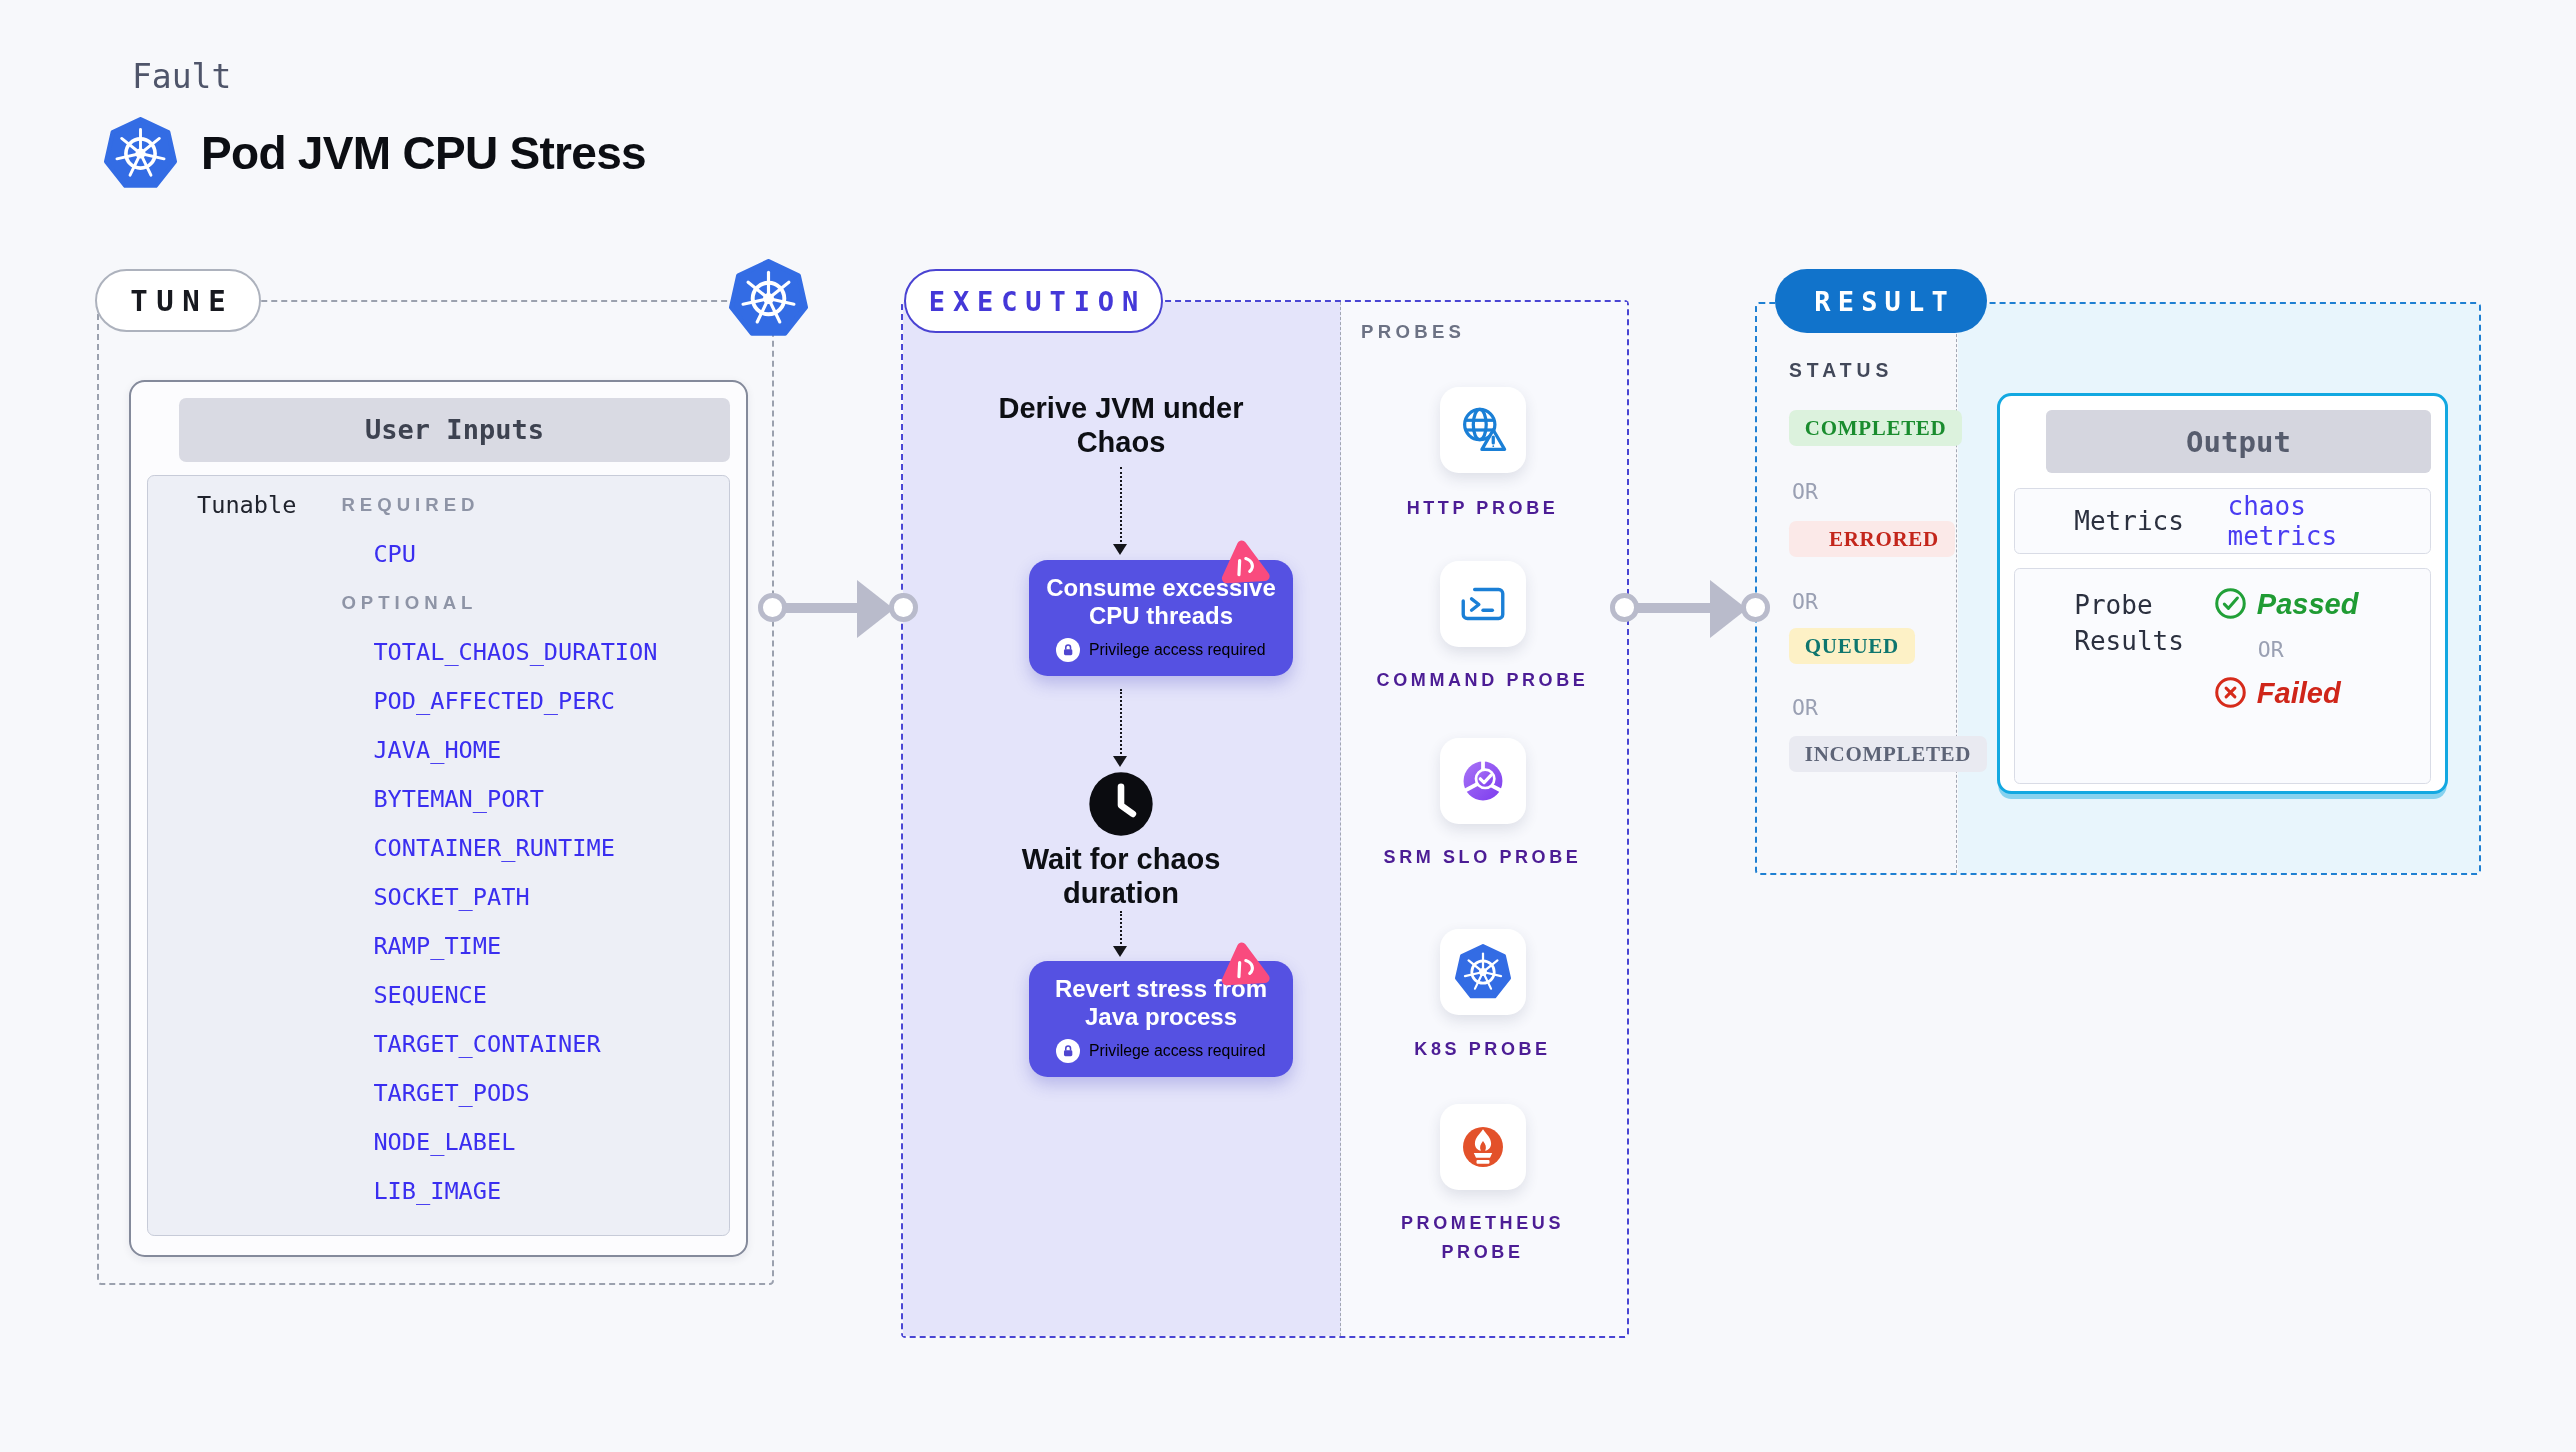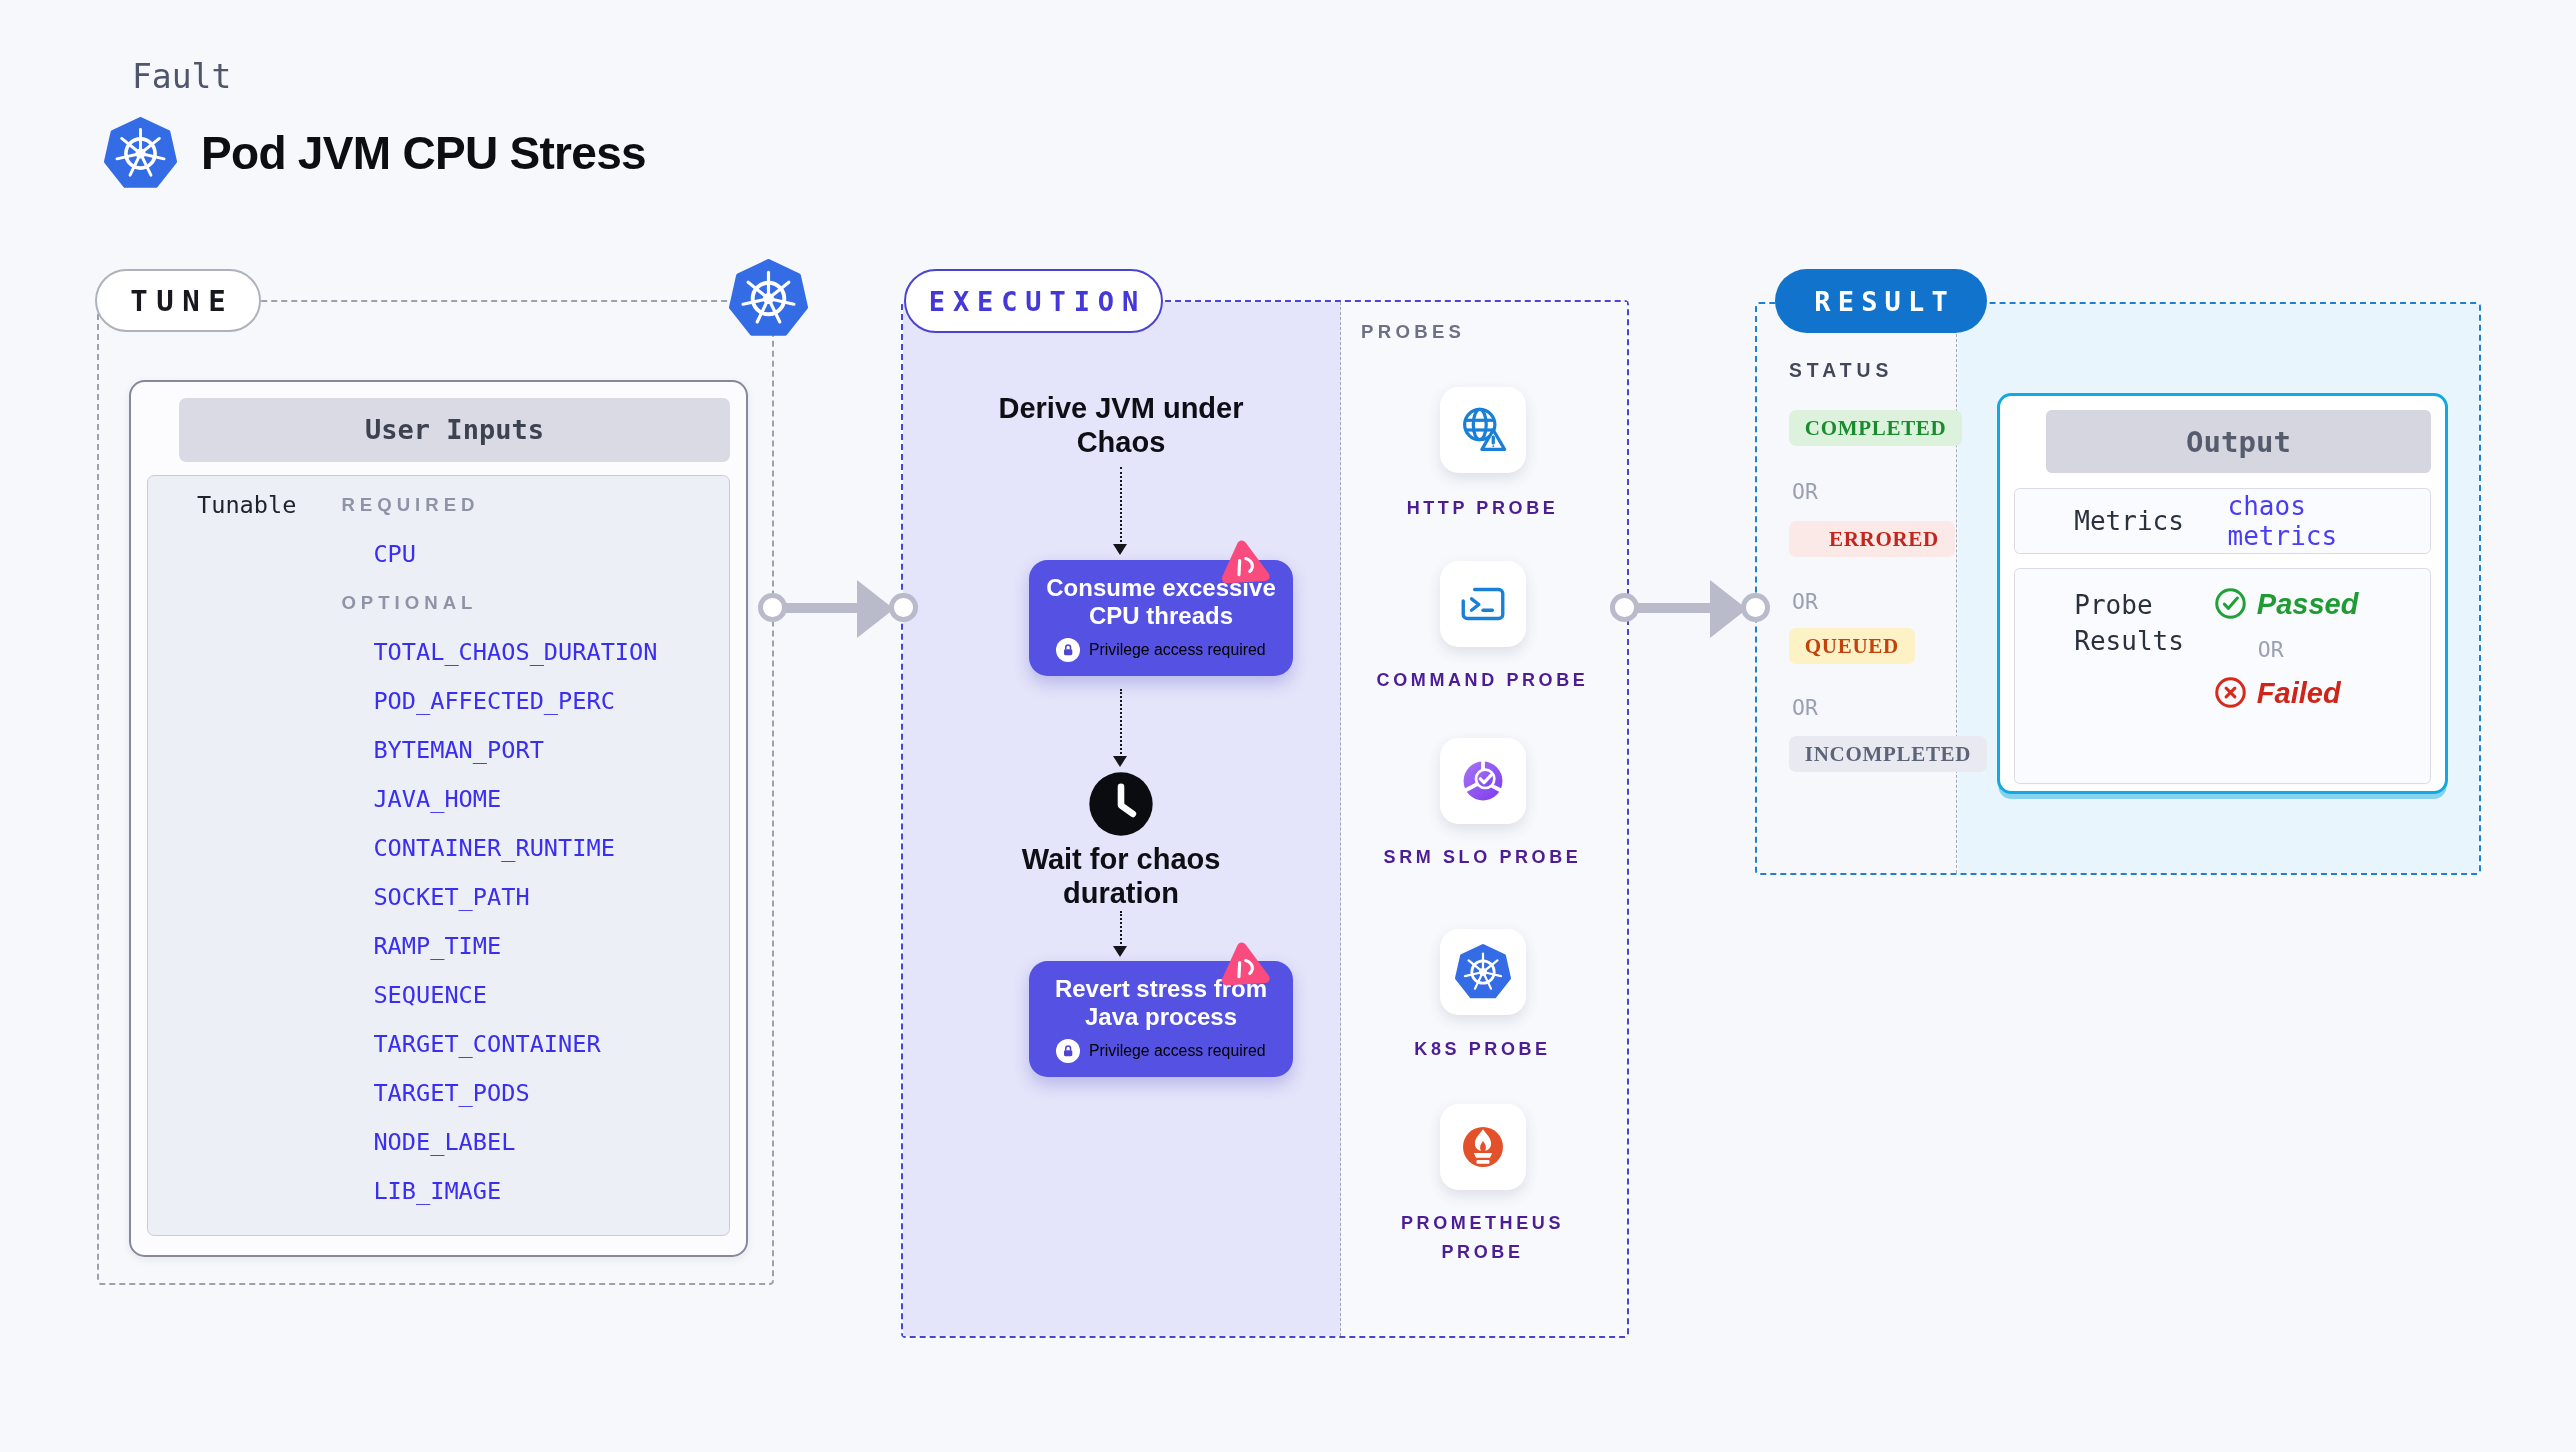--- a/index.html
+++ b/index.html
@@ -70,21 +70,21 @@
                   box-shadow:0 5.7px 14.3px rgba(40,50,80,.12);}
   .probe-caption{left:1375px;width:215px;text-align:center;font-size:18px;font-weight:bold;
                  letter-spacing:3.6px;color:#4c1d95;line-height:29px;z-index:2;}
 
   
   .status-heading{left:1789px;top:360px;font-size:19.3px;font-weight:bold;letter-spacing:5px;color:#424859;z-index:2;}
   .badge{left:1789px;height:36px;display:inline-flex;align-items:center;padding:0 15.8px;border-radius:7.2px;
          font-size:21px;font-weight:bold;letter-spacing:0.7px;z-index:2;font-family:Liberation Serif, serif;}
   .b-completed{background:#dcf2dd;color:#1a8c2e;}
   .b-errored{background:#fbe9e8;color:#c3261b;}
-  .b-queued{background:#fdf1c6;color:#c2410c;}
+  .b-queued{background:#fdf1c6;color:#0f766e;}
   .b-incompleted{background:#e9eaf1;color:#5d6477;}
   .or-status{left:1792px;font-family:"DejaVu Sans Mono",monospace;font-size:21.5px;color:#9aa0b3;z-index:2;}
 
   .output-card{left:1997px;top:393px;width:451px;height:401px;background:#ffffff;border:3.6px solid #12a8e1;
                border-radius:14.3px;box-sizing:border-box;padding:14.3px;z-index:2;
                box-shadow:0 6.4px 0 -1.4px rgba(18,168,225,.45);}
   .out-band{height:63px;background:#d5d6df;border-radius:5.7px;display:flex;align-items:center;
             justify-content:center;font-size:29px;color:#565c6d;font-weight:600;}
   .out-row{border:1.4px solid #d9dce6;border-radius:5.7px;background:#fafbfe;box-sizing:border-box;}
   .metrics-row{margin-top:14.3px;height:66px;display:flex;align-items:center;padding-left:27px;}
@@ -169,24 +169,24 @@
         <div class="ui-row">
             <span class="sec-label">OPTIONAL</span>
           </div>
         <div class="ui-row">
             <span class="param mono">TOTAL_CHAOS_DURATION</span>
           </div>
         <div class="ui-row">
             <span class="param mono">POD_AFFECTED_PERC</span>
           </div>
         <div class="ui-row">
+            <span class="param mono">JAVA_HOME</span>
+          </div>
+        <div class="ui-row">
             <span class="param mono">BYTEMAN_PORT</span>
-          </div>
-        <div class="ui-row">
-            <span class="param mono">JAVA_HOME</span>
           </div>
         <div class="ui-row">
             <span class="param mono">CONTAINER_RUNTIME</span>
           </div>
         <div class="ui-row">
             <span class="param mono">SOCKET_PATH</span>
           </div>
         <div class="ui-row">
             <span class="param mono">RAMP_TIME</span>
           </div>

